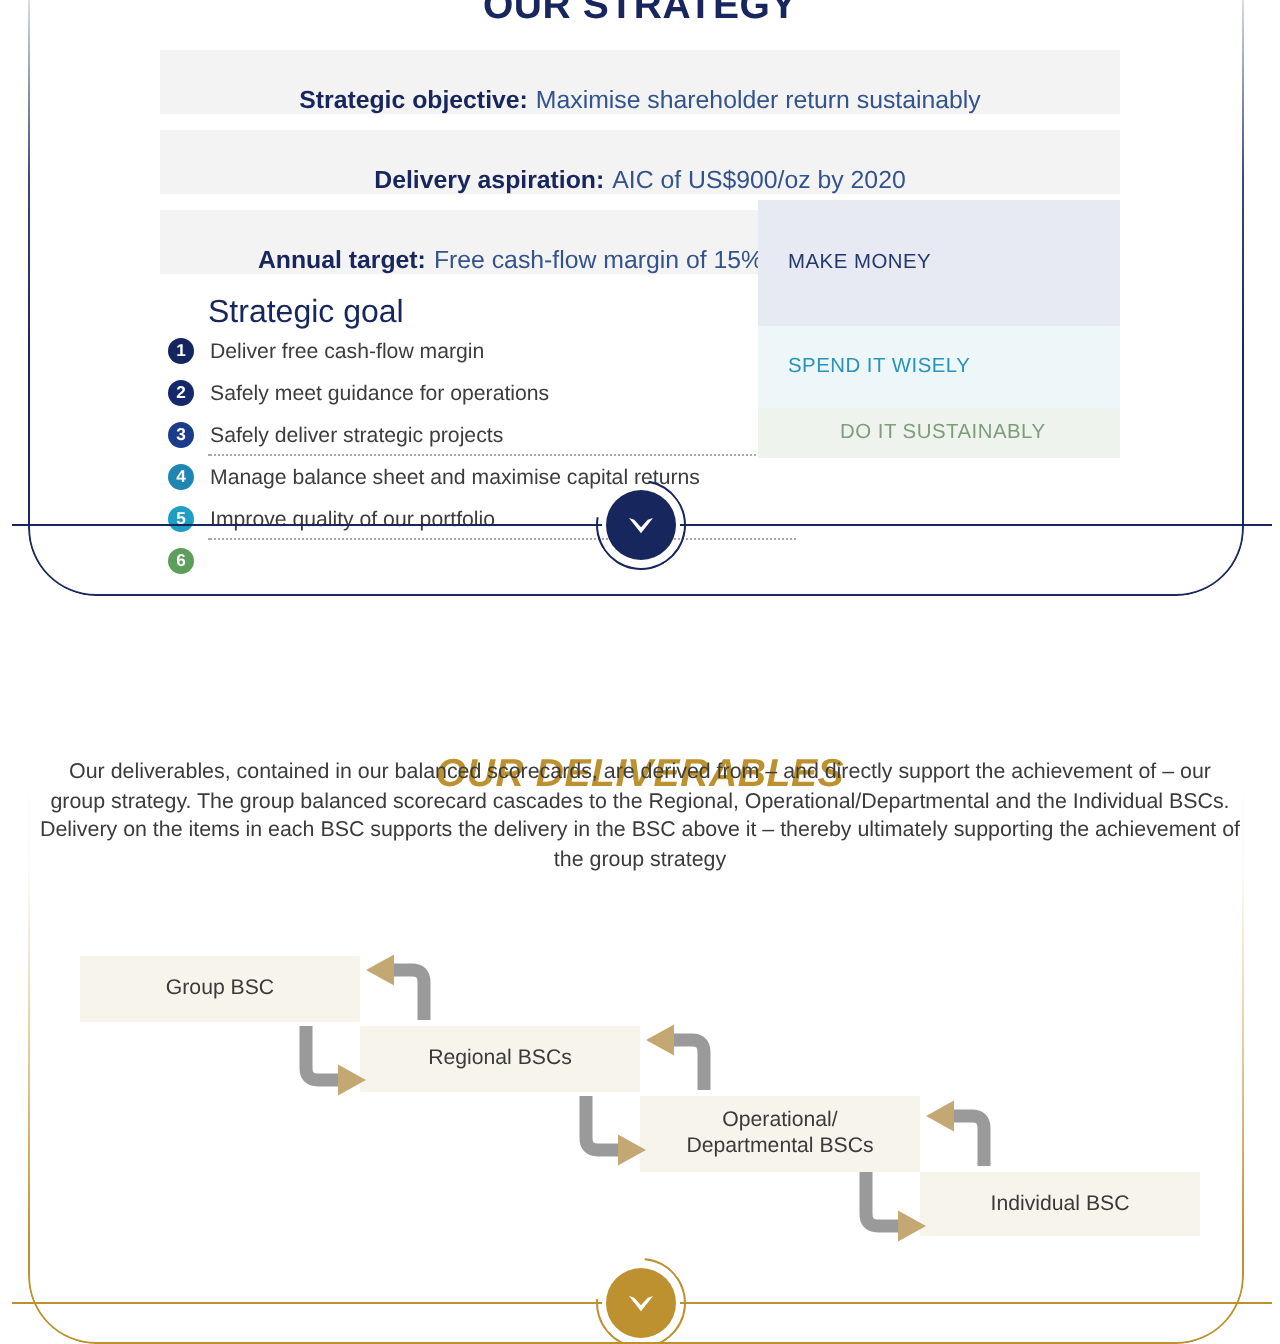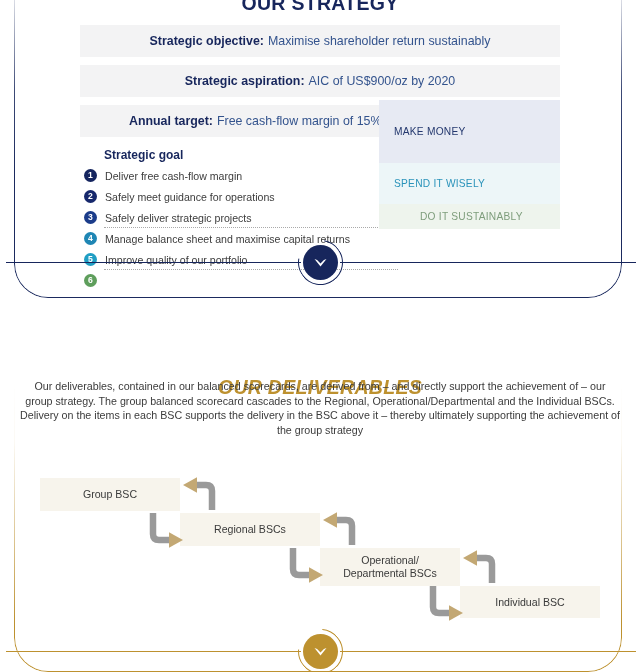--- a/index.html
+++ b/index.html
@@ -52,39 +52,39 @@
     letter-spacing: 0.3px;
   }
 
   .strat-bar {
     position: absolute;
     left: 80px;
     width: 480px;
     height: 32px;
     background: #f3f3f4;
     display: flex;
-    align-items: center;
+    align-items: flex-end;
     justify-content: center;
     font-size: 12.4px;
     color: #2d4a86;
     white-space: nowrap;
   }
   #strat-bar-0 { top: 85px; }
   #strat-bar-1 { top: 125px; }
   #strat-bar-2 { top: 165px; }
   .strat-bar .bar-label { font-weight: bold; color: #17265c; margin-right: 4px; }
   .strat-bar .bar-value { font-weight: normal; color: #33538d; }
 
   
   #goals-heading {
     position: absolute;
     left: 104px;
     top: 208px;
-    font-size: 12px;
-    font-weight: bold;
+    font-size: 16px;
+    font-weight: normal;
     color: #17265c;
   }
   #goals-list {
     position: absolute;
     left: 84px;
     top: 225px;
     width: 300px;
   }
   .goal-row {
     position: relative;
@@ -260,21 +260,21 @@
   <div id="strategy-frame"></div>
 
   <div id="strategy-title">OUR STRATEGY</div>
 
   <div class="strat-bar" id="strat-bar-0">
     <span class="bar-label">Strategic objective:</span>
     <span class="bar-value">Maximise shareholder return sustainably</span>
   </div>
 
   <div class="strat-bar" id="strat-bar-1">
-    <span class="bar-label">Strategic aspiration:</span>
+    <span class="bar-label">Delivery aspiration:</span>
     <span class="bar-value">AIC of US$900/oz by 2020</span>
   </div>
 
   <div class="strat-bar" id="strat-bar-2">
     <span class="bar-label">Annual target:</span>
     <span class="bar-value">Free cash-flow margin of 15% at US$1,300 gold price</span>
   </div>
 
   <div id="goals-heading">Strategic goal</div>
 

